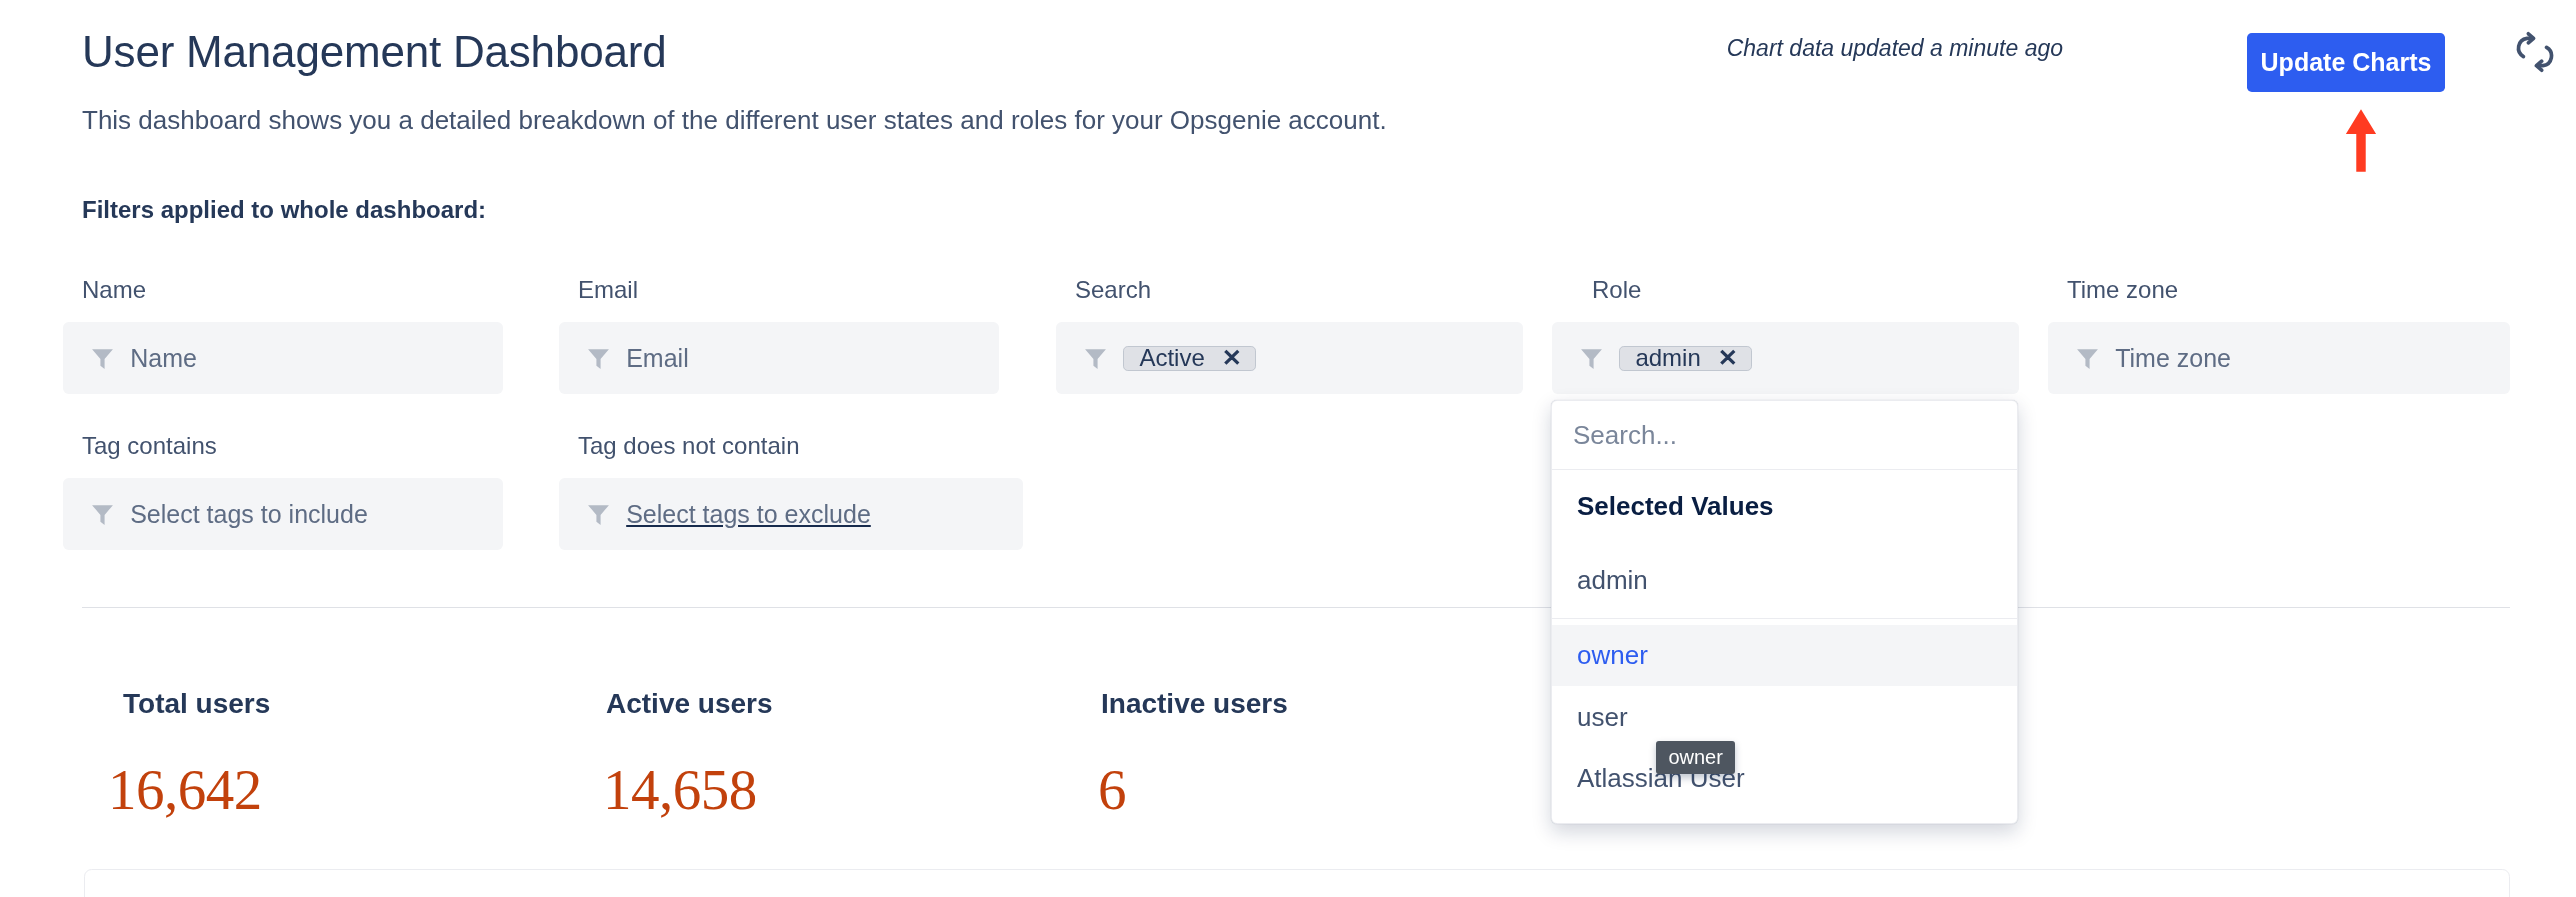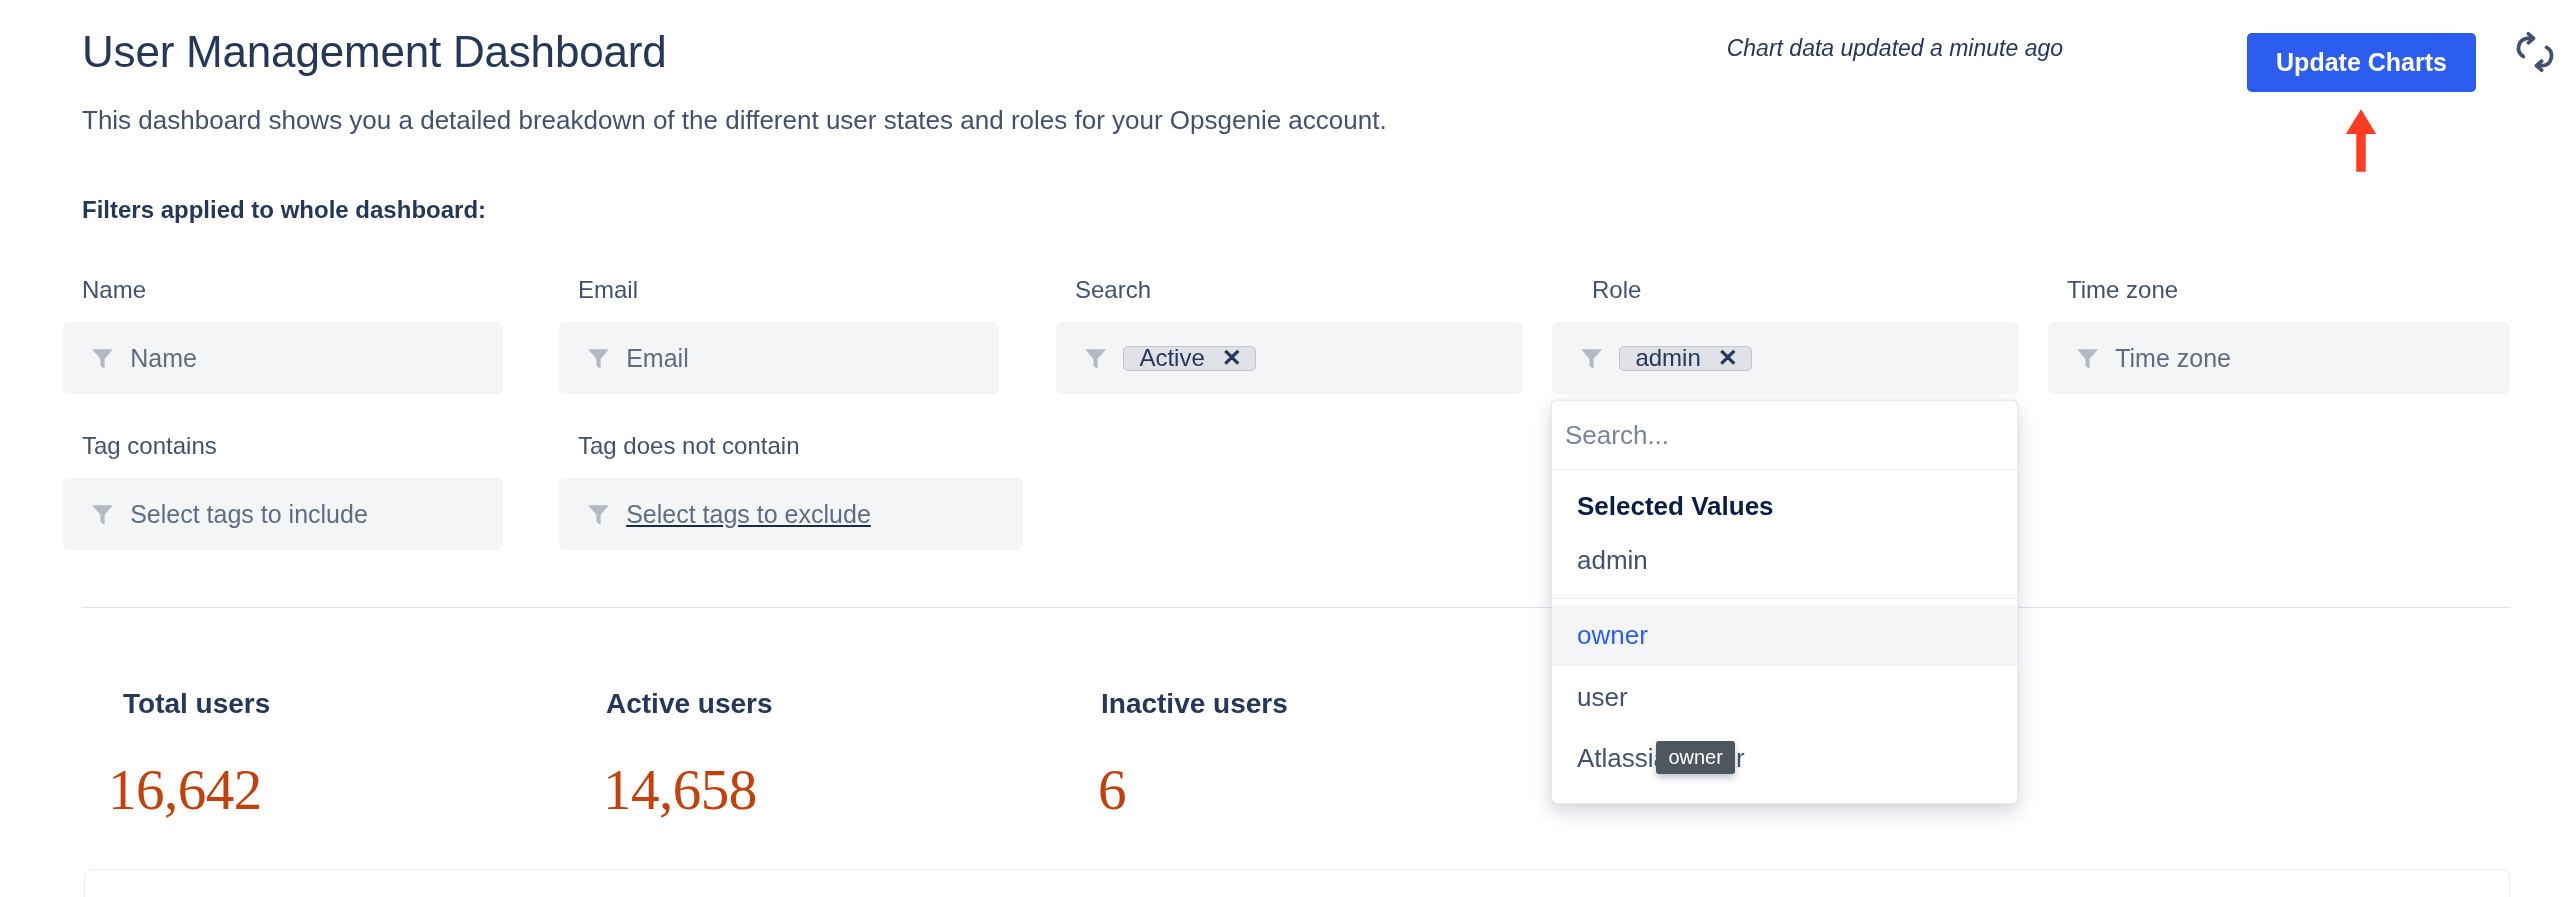--- a/index.html
+++ b/index.html
@@ -43,21 +43,21 @@
     top: 35px;
     font-size: 23px;
     font-style: italic;
     color: #253858;
     white-space: nowrap;
   }
   .update-btn {
     position: absolute;
     left: 2247px;
     top: 33px;
-    width: 229px;
+    width: 198px;
     height: 59px;
     background: #2D5DF0;
     color: #ffffff;
     border: none;
     border-radius: 4.8px;
     font-family: "Liberation Sans", sans-serif;
     font-size: 25px;
     font-weight: 700;
     cursor: pointer;
     padding: 0;
@@ -153,21 +153,21 @@
     border: 1px solid #EBECF0;
     border-radius: 5.7px;
     box-shadow: 0 7.6px 19px rgba(9,30,66,0.18), 0 0 1px rgba(9,30,66,0.25);
     z-index: 50;
     overflow: hidden;
   }
   .dd-search-wrap {
     height: 69px;
     display: flex;
     align-items: center;
-    padding: 0 13px;
+    padding: 0 21px;
     border-bottom: 1px solid #EBECF0;
     box-sizing: border-box;
   }
   .dd-search {
     border: none;
     outline: none;
     width: 100%;
     font-family: "Liberation Sans", sans-serif;
     font-size: 26px;
     color: #172B4D;
@@ -186,21 +186,21 @@
   }
   .dd-section {
     border-bottom: 1px solid #EBECF0;
     padding: 21px 0 19px 0;
   }
   .dd-section-title {
     font-size: 26px;
     font-weight: 700;
     color: #091E42;
     padding: 0 25px;
-    margin-bottom: 15px;
+    margin-bottom: 35px;
   }
   .dd-item {
     font-size: 26px;
     color: #42526E;
     padding: 15.2px 25px;
     cursor: pointer;
     position: relative;
     white-space: nowrap;
   }
   .dd-item.selected-val { padding-top: 7.6px; padding-bottom: 3.8px; }

